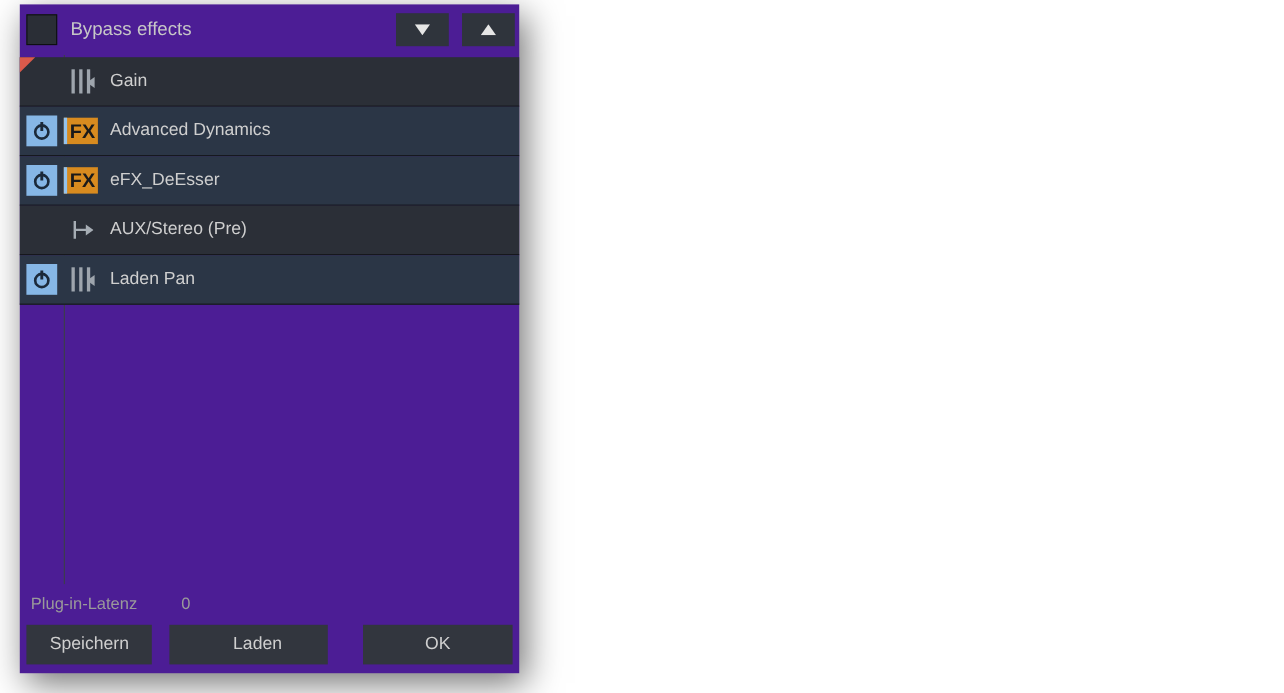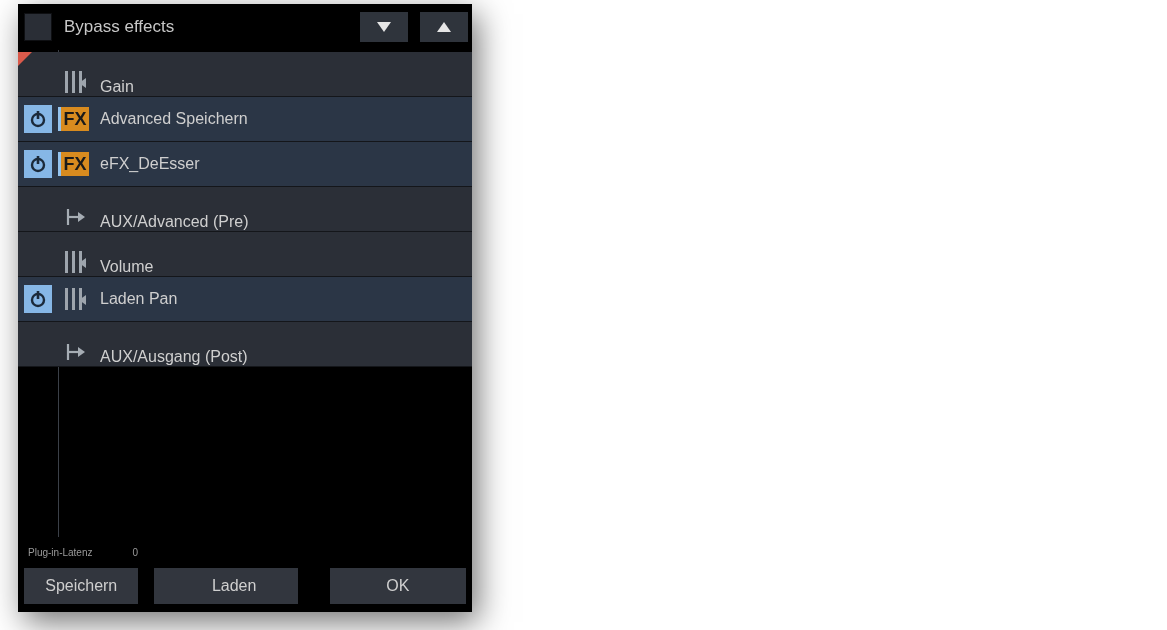--- a/index.html
+++ b/index.html
@@ -11,21 +11,21 @@
     font-family: "Segoe UI", Arial, sans-serif;
     font-size: 15px;
     color: #c9c9c9;
   }
   .panel {
     position: absolute;
     left: 18px;
     top: 4px;
     width: 454px;
     height: 608px;
-    background: #000000;
+    background: #4c1d95;
     box-shadow: 6px 10px 30px rgba(0,0,0,0.55);
     display: flex;
     flex-direction: column;
   }
 
   
   .header {
     display: flex;
     align-items: center;
     height: 46px;
@@ -71,21 +71,21 @@
     width: 1px;
     background: #3b4048;
   }
   .row {
     position: relative;
     height: 44px;
     display: flex;
     align-items: center;
     border-bottom: 1px solid #14161a;
   }
-  .row.dark { background: #2b2f37; align-items: flex-end; }
+  .row.dark { background: #2b2f37; }
   .row.blue { background: #2b3646; }
   .row .power {
     position: absolute;
     left: 6px;
     width: 28px;
     height: 28px;
     background: #86b7e6;
     display: flex;
     align-items: center;
     justify-content: center;
@@ -148,21 +148,21 @@
     border-right:7px solid #9ea5ad;
   }
 
   
   .footer {
     padding: 6px 6px 8px 6px;
   }
   .latency {
     display: flex;
     gap: 40px;
-    font-size: 10px;
+    font-size: 15px;
     color: #9a9a9a;
     padding: 4px 4px 10px 4px;
   }
   .btnrow {
     display: flex;
     gap: 16px;
     text-align: right;
   }
   .btn {
     height: 36px;
@@ -215,21 +215,21 @@
     </div>
 
     <div class="row blue">
       <div class="power">
         <svg width="18" height="18">
             <circle cx="9" cy="10" r="6" fill="none" stroke="#1b2a3a" stroke-width="2.4"></circle>
             <line x1="9" y1="1" x2="9" y2="9" stroke="#1b2a3a" stroke-width="2.6"></line>
           </svg>
       </div>
       <div class="fxbadge">FX</div>
-      <div class="label">Advanced Speichern</div>
+      <div class="label">Advanced Dynamics</div>
     </div>
 
     <div class="row blue">
       <div class="power">
         <svg width="18" height="18">
             <circle cx="9" cy="10" r="6" fill="none" stroke="#1b2a3a" stroke-width="2.4"></circle>
             <line x1="9" y1="1" x2="9" y2="9" stroke="#1b2a3a" stroke-width="2.6"></line>
           </svg>
       </div>
       <div class="fxbadge">FX</div>
@@ -237,63 +237,42 @@
     </div>
 
     <div class="row dark">
       <div class="iconcell">
         <svg width="22" height="20">
             <line x1="5" y1="2" x2="5" y2="18" stroke="#a6adb4" stroke-width="2.2"></line>
             <line x1="5" y1="10" x2="16" y2="10" stroke="#a6adb4" stroke-width="2.2"></line>
             <polygon points="15,5 22,10 15,15" fill="#a6adb4"></polygon>
           </svg>
       </div>
-      <div class="label">AUX/Advanced (Pre)</div>
-    </div>
-
-    <div class="row dark">
+      <div class="label">AUX/Stereo (Pre)</div>
+    </div>
+
+
+    <div class="row blue">
+      <div class="power">
+        <svg width="18" height="18">
+            <circle cx="9" cy="10" r="6" fill="none" stroke="#1b2a3a" stroke-width="2.4"></circle>
+            <line x1="9" y1="1" x2="9" y2="9" stroke="#1b2a3a" stroke-width="2.6"></line>
+          </svg>
+      </div>
       <div class="iconcell">
         <div class="slider-icon">
             <div class="bar b1"></div>
             <div class="bar b2"></div>
             <div class="bar b3"></div>
             <div class="tri"></div>
           </div>
       </div>
-      <div class="label">Volume</div>
-    </div>
-
-    <div class="row blue">
-      <div class="power">
-        <svg width="18" height="18">
-            <circle cx="9" cy="10" r="6" fill="none" stroke="#1b2a3a" stroke-width="2.4"></circle>
-            <line x1="9" y1="1" x2="9" y2="9" stroke="#1b2a3a" stroke-width="2.6"></line>
-          </svg>
-      </div>
-      <div class="iconcell">
-        <div class="slider-icon">
-            <div class="bar b1"></div>
-            <div class="bar b2"></div>
-            <div class="bar b3"></div>
-            <div class="tri"></div>
-          </div>
-      </div>
       <div class="label">Laden Pan</div>
     </div>
 
-    <div class="row dark">
-      <div class="iconcell">
-        <svg width="22" height="20">
-            <line x1="5" y1="2" x2="5" y2="18" stroke="#a6adb4" stroke-width="2.2"></line>
-            <line x1="5" y1="10" x2="16" y2="10" stroke="#a6adb4" stroke-width="2.2"></line>
-            <polygon points="15,5 22,10 15,15" fill="#a6adb4"></polygon>
-          </svg>
-      </div>
-      <div class="label">AUX/Ausgang (Post)</div>
-    </div>
 
 
   </div>
 
   <div class="footer">
     <div class="latency">
       <span>Plug-in-Latenz</span>
       <span>0</span>
     </div>
     <div class="btnrow">

